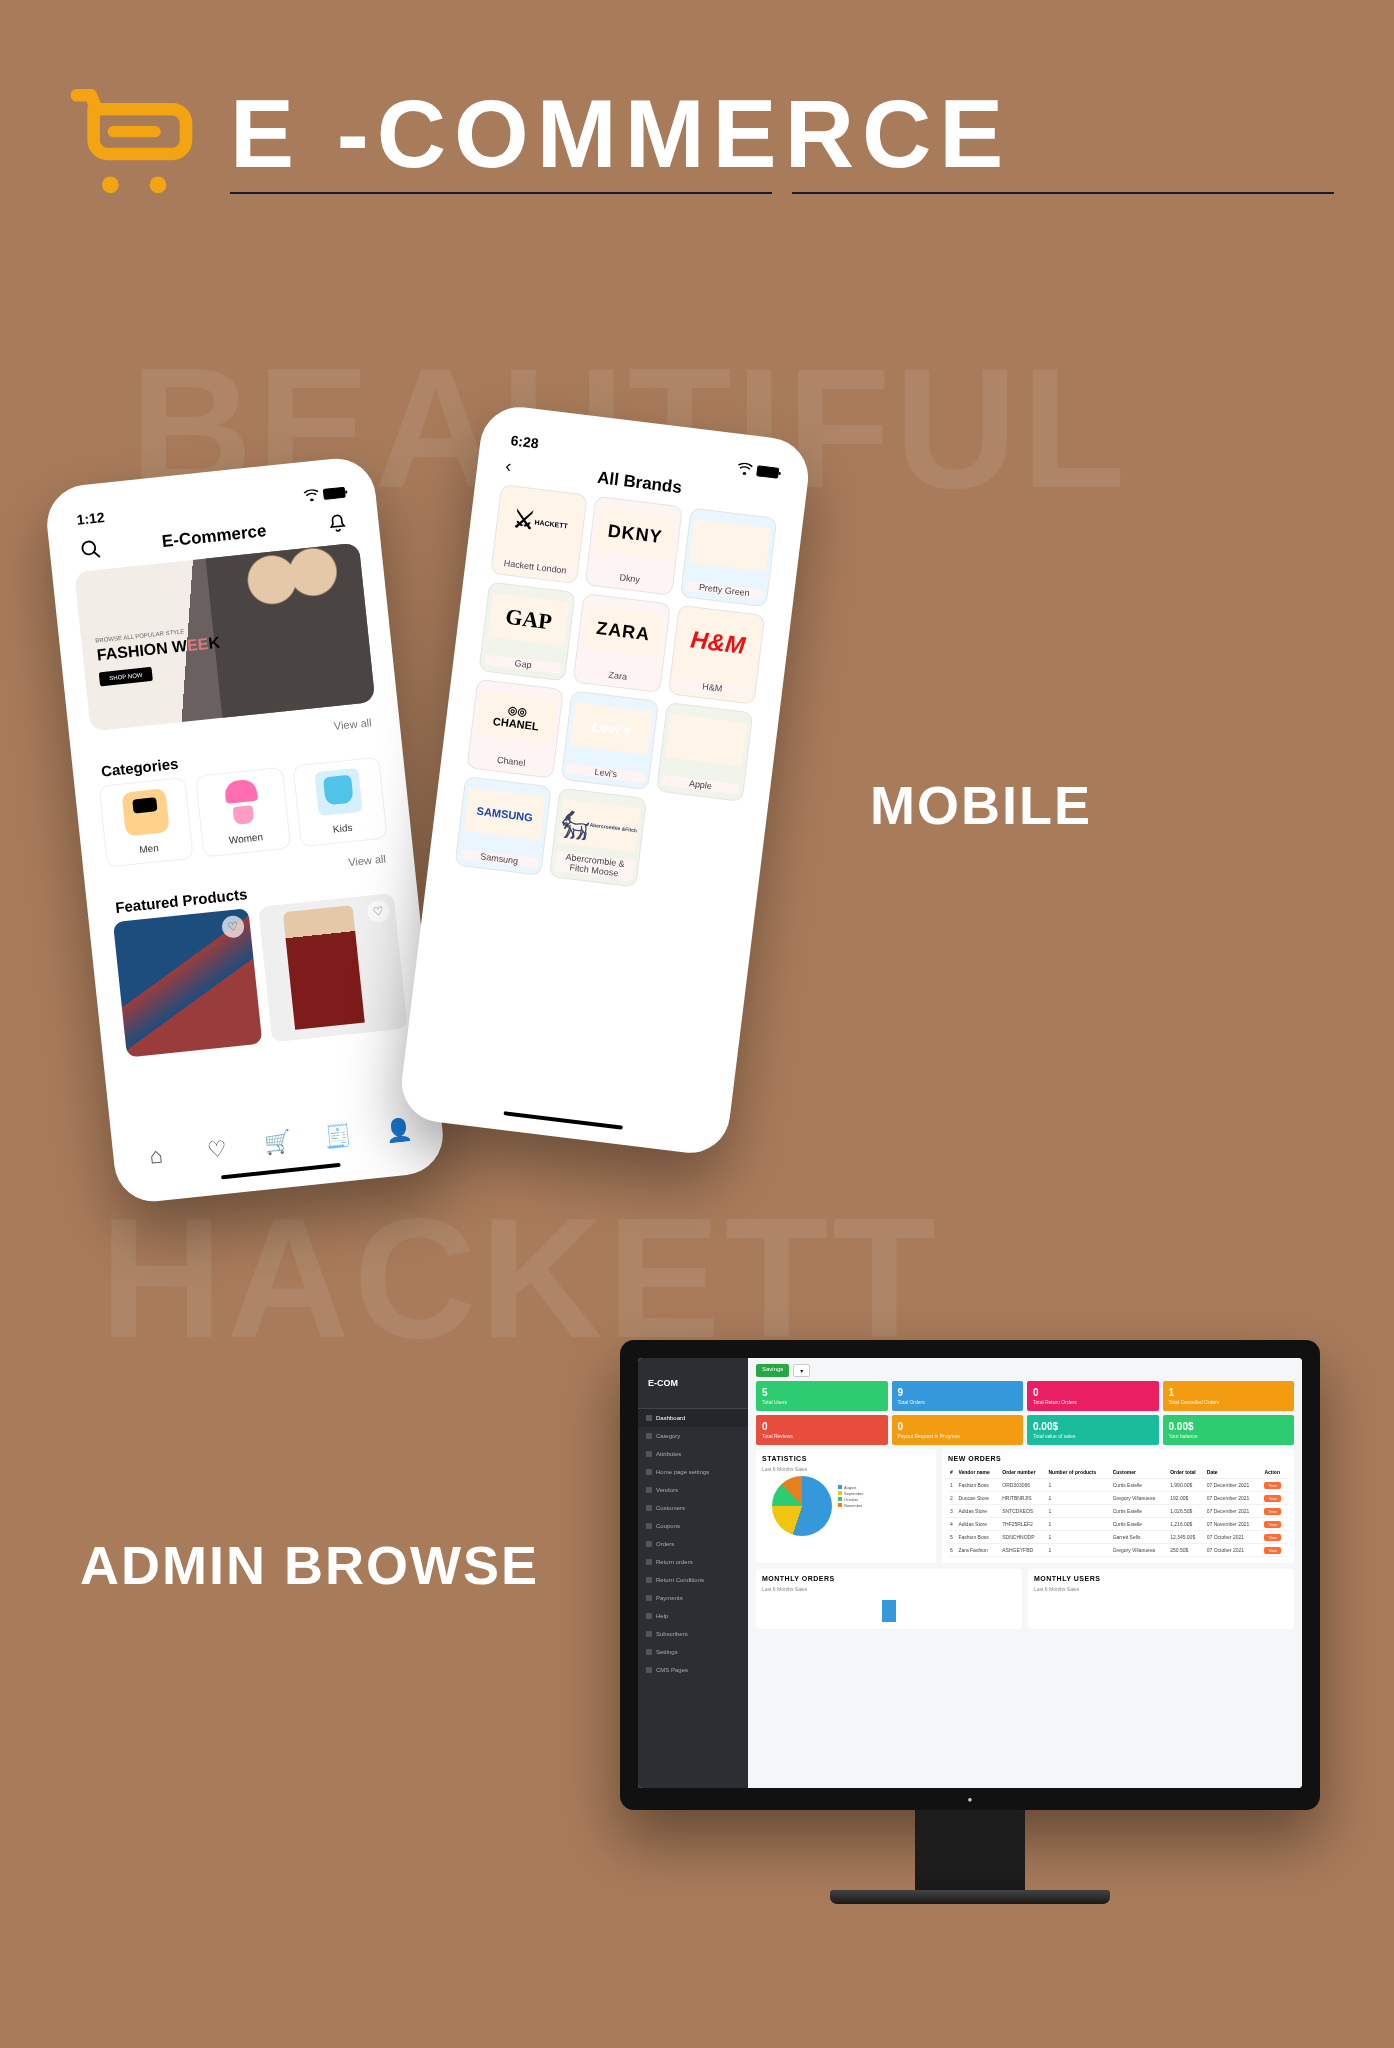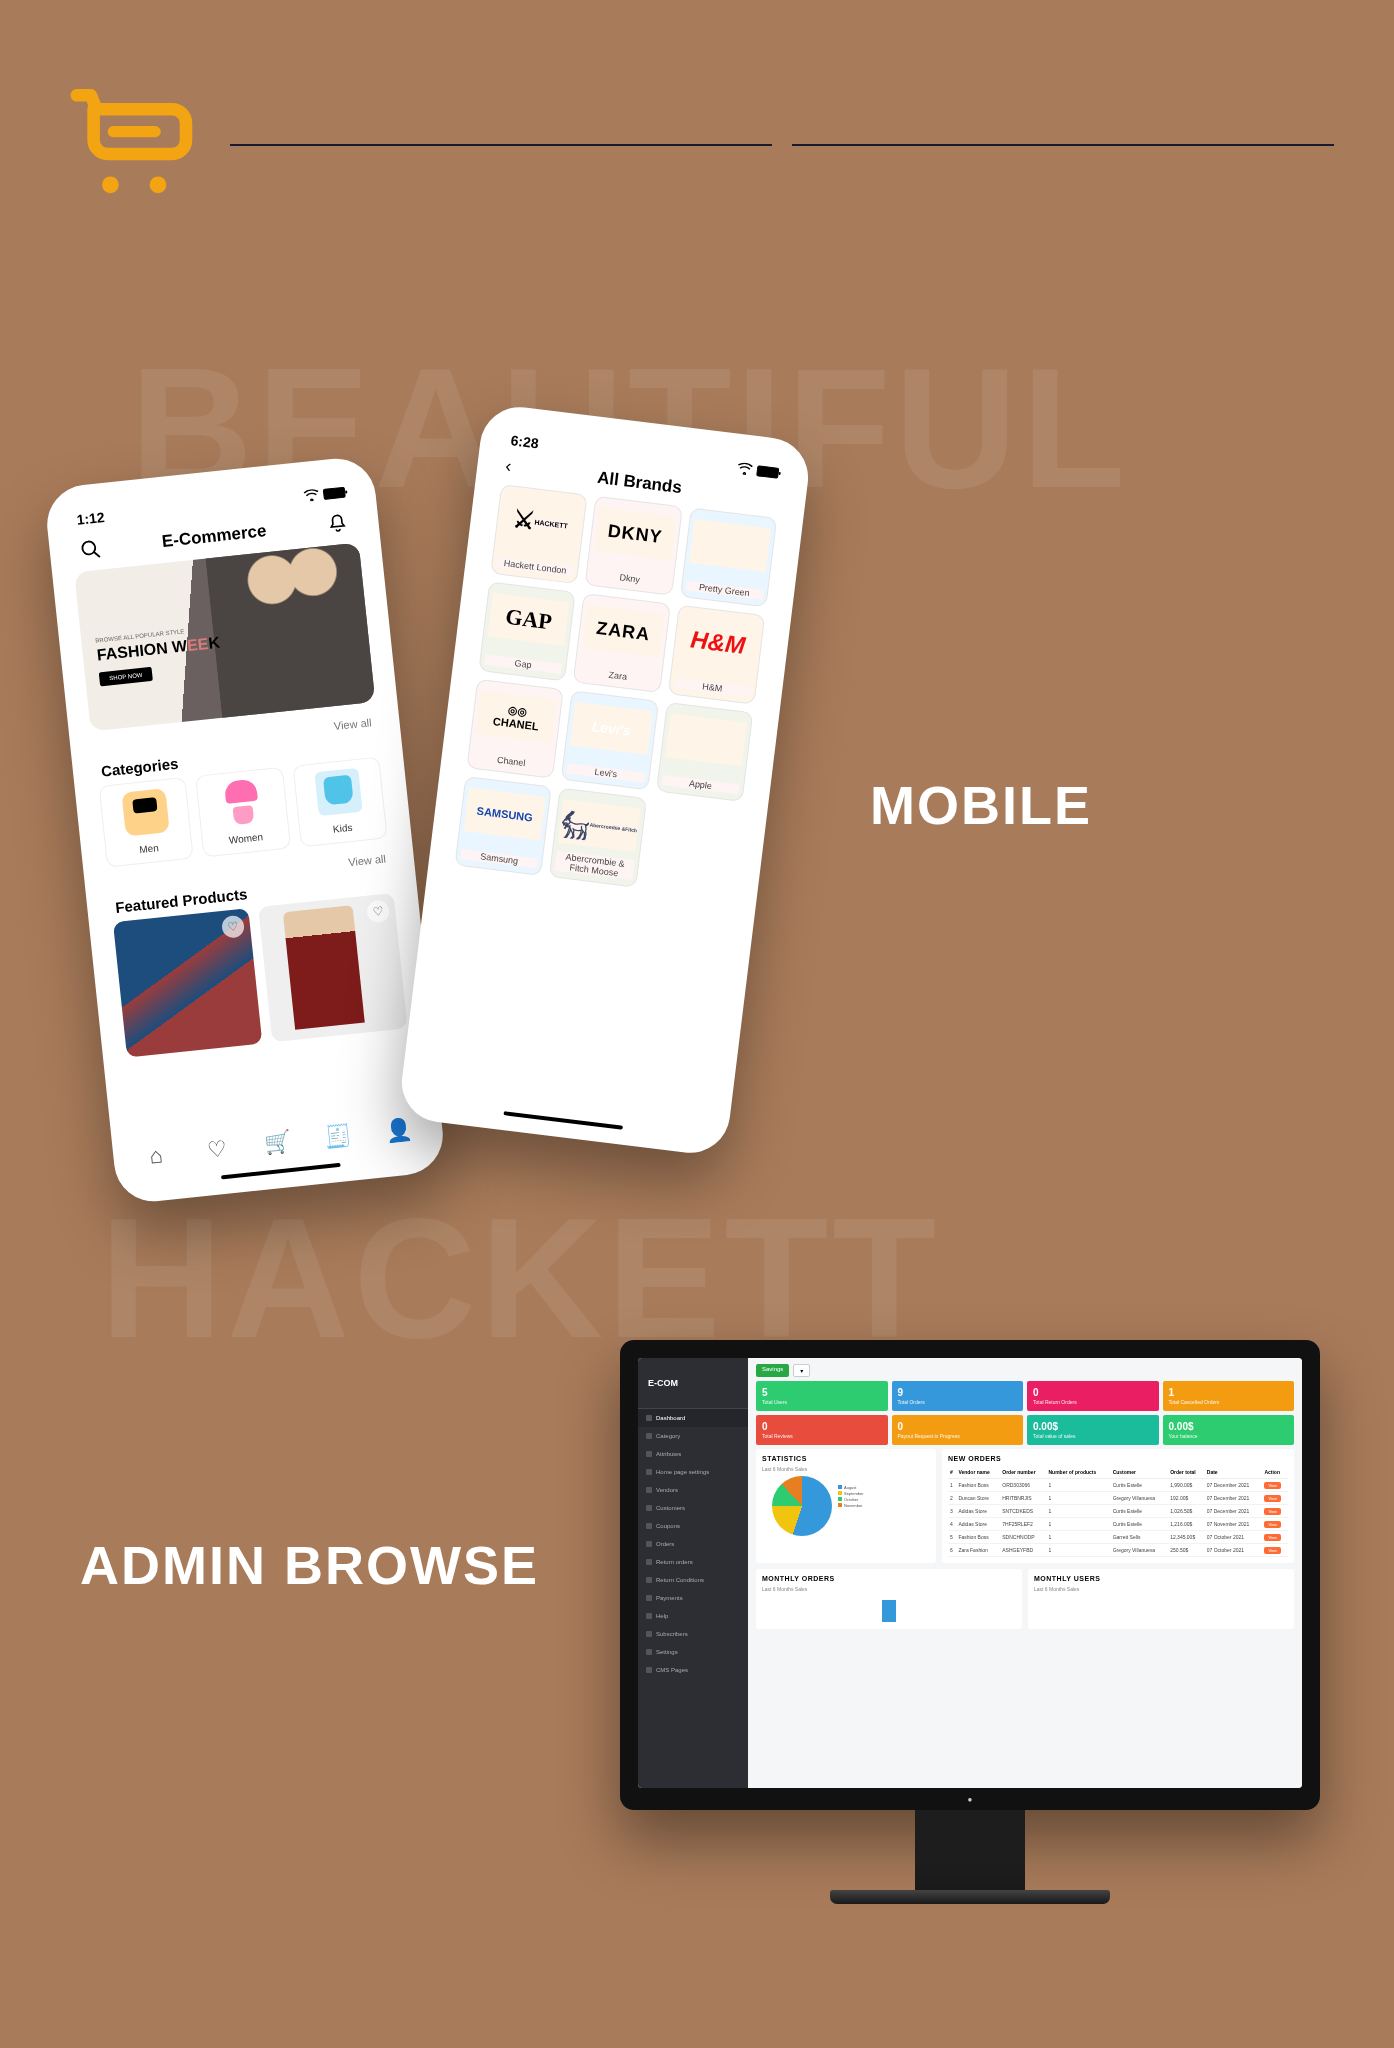--- a/index.html
+++ b/index.html
@@ -159,20 +159,21 @@
 <body>
 
 <div class="header">
   <svg class="cart-icon" viewBox="0 0 100 100">
     <path d="M12 18 h10 l4 10 h54 a10 10 0 0 1 10 10 v12 a10 10 0 0 1 -10 10 h-46 a10 10 0 0 1 -10 -10 v-22" fill="none" stroke="#f2a413" stroke-width="9" stroke-linecap="round" stroke-linejoin="round"></path>
     <line x1="38" y1="44" x2="68" y2="44" stroke="#f2a413" stroke-width="8" stroke-linecap="round"></line>
     <circle cx="36" cy="82" r="6" fill="#f2a413"></circle>
     <circle cx="70" cy="82" r="6" fill="#f2a413"></circle>
   </svg>
   <div class="header-text">
+    <div class="title">E -COMMERCE</div>
     <div class="subtitle-row">
       <div class="line"></div>
       <div class="line"></div>
     </div>
   </div>
 </div>
 
 <div class="bg-word beautiful">BEAUTIFUL</div>
 <div class="bg-word powerful">HACKETT</div>
 

